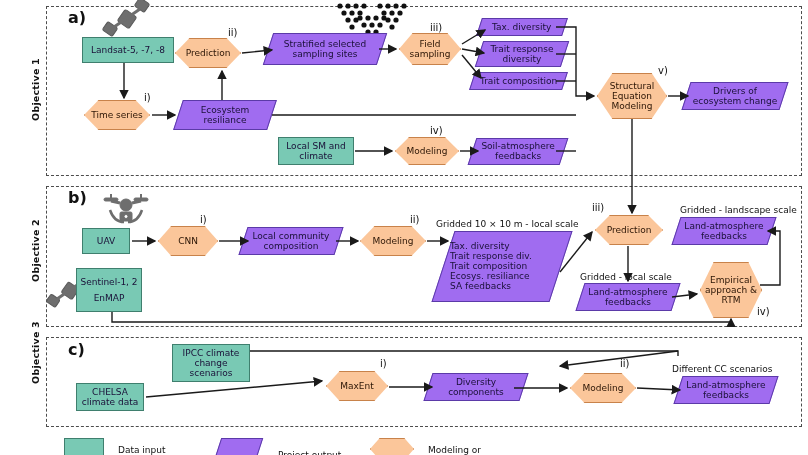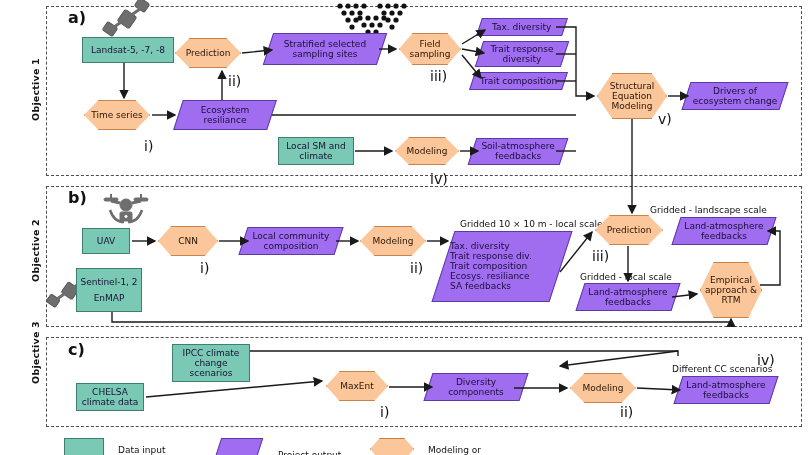--- a/index.html
+++ b/index.html
@@ -6,21 +6,21 @@
   body{width:808px;height:455px;overflow:hidden;
        font-family:"DejaVu Sans","Liberation Sans",sans-serif;
        color:#1a1a1a;position:relative;}
   #stage{position:relative;width:808px;height:455px;}
 
   .panel{position:absolute;border:1.5px dashed #4d4d4d;box-sizing:border-box;}
   .obj-label{position:absolute;font-size:9.5px;font-weight:bold;color:#111;
              transform:rotate(-90deg);transform-origin:center center;
              white-space:nowrap;letter-spacing:.2px;}
   .plabel{position:absolute;font-size:16px;font-weight:bold;color:#111;}
-  .rnum{position:absolute;font-size:14px;color:#111;font-style:normal;margin-top:46px;}
+  .rnum{position:absolute;font-size:10px;color:#111;font-style:normal;}
   .cap{position:absolute;font-size:9px;color:#111;white-space:nowrap;}
 
   .node{position:absolute;box-sizing:border-box;display:flex;
         align-items:center;justify-content:center;text-align:center;
         font-size:9px;line-height:1.12;color:#1a1038;}
   .node span{display:block;padding:0 3px;}
 
   .data-in{background:#79c9b4;border:1px solid #3f7f6e;justify-content:center;}
   .out{background:#a06cf0;border:1px solid #5b3aa8;color:#1a1038;}
   .out.para{transform:skewX(-18deg);}
@@ -193,37 +193,37 @@
   <div class="node hex" style="left:360px;top:226px;width:66px;height:30px;">
     <span>Modeling</span>
   </div>
   <div class="rnum" style="left:410px;top:214px;">ii)</div>
 
   <div class="node data-in" style="left:76px;top:268px;width:66px;height:44px;flex-direction:column;justify-content:center;">
     <span>Sentinel-1, 2</span>
     <span style="margin-top:6px;">EnMAP</span>
   </div>
 
-  <div class="cap" style="left:460px;top:219px;">Gridded 10 × 10 m - local scale</div>
+  <div class="cap" style="left:436px;top:219px;">Gridded 10 × 10 m - local scale</div>
   <div class="node out para left" style="left:443px;top:231px;width:118px;height:71px;">
     <span style="text-align:left;">
       <span>Tax. diversity</span>
       <span>Trait response div.</span>
       <span>Trait composition</span>
       <span>Ecosys. resiliance</span>
       <span>SA feedbacks</span>
     </span>
   </div>
 
   <div class="node hex" style="left:595px;top:215px;width:68px;height:30px;">
     <span>Prediction</span>
   </div>
   <div class="rnum" style="left:592px;top:202px;">iii)</div>
 
-  <div class="cap" style="left:650px;top:205px;">Gridded - landscape scale</div>
+  <div class="cap" style="left:680px;top:205px;">Gridded - landscape scale</div>
   <div class="node out para" style="left:676px;top:217px;width:96px;height:28px;">
     <span>Land-atmosphere feedbacks</span>
   </div>
 
   <div class="cap" style="left:580px;top:272px;">Gridded - local scale</div>
   <div class="node out para" style="left:580px;top:283px;width:96px;height:28px;">
     <span>Land-atmosphere feedbacks</span>
   </div>
 
   <div class="node hex" style="left:700px;top:262px;width:62px;height:56px;">

